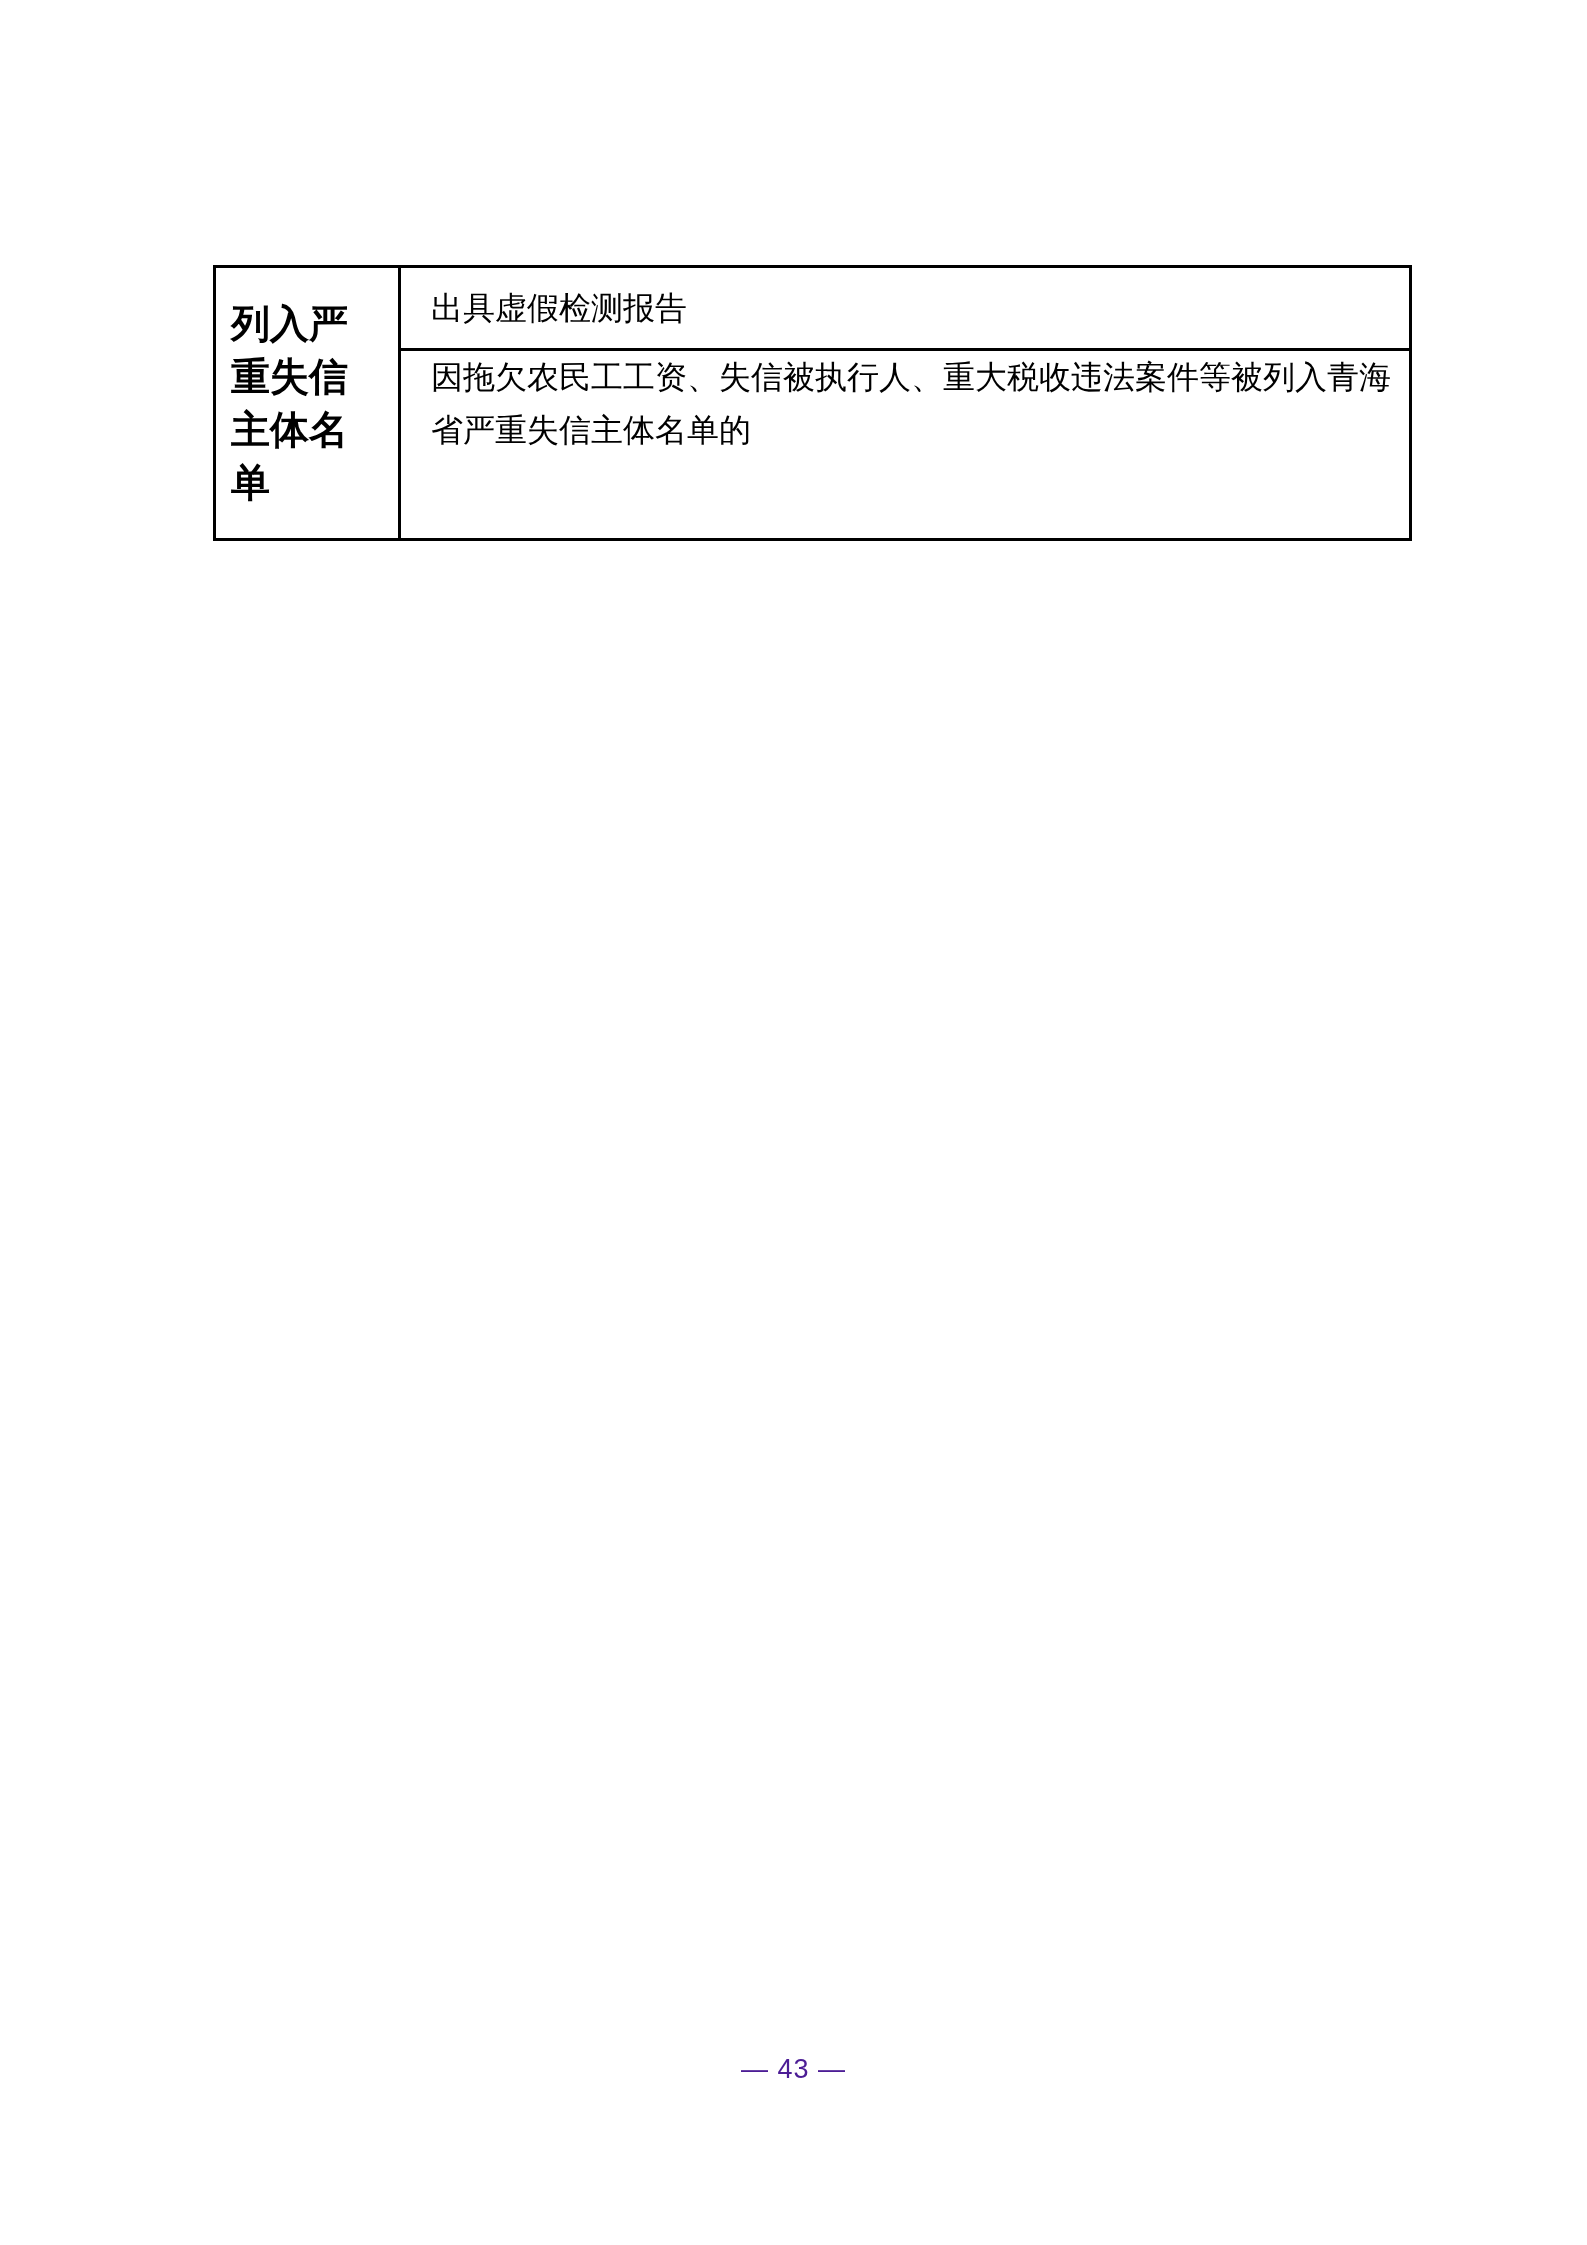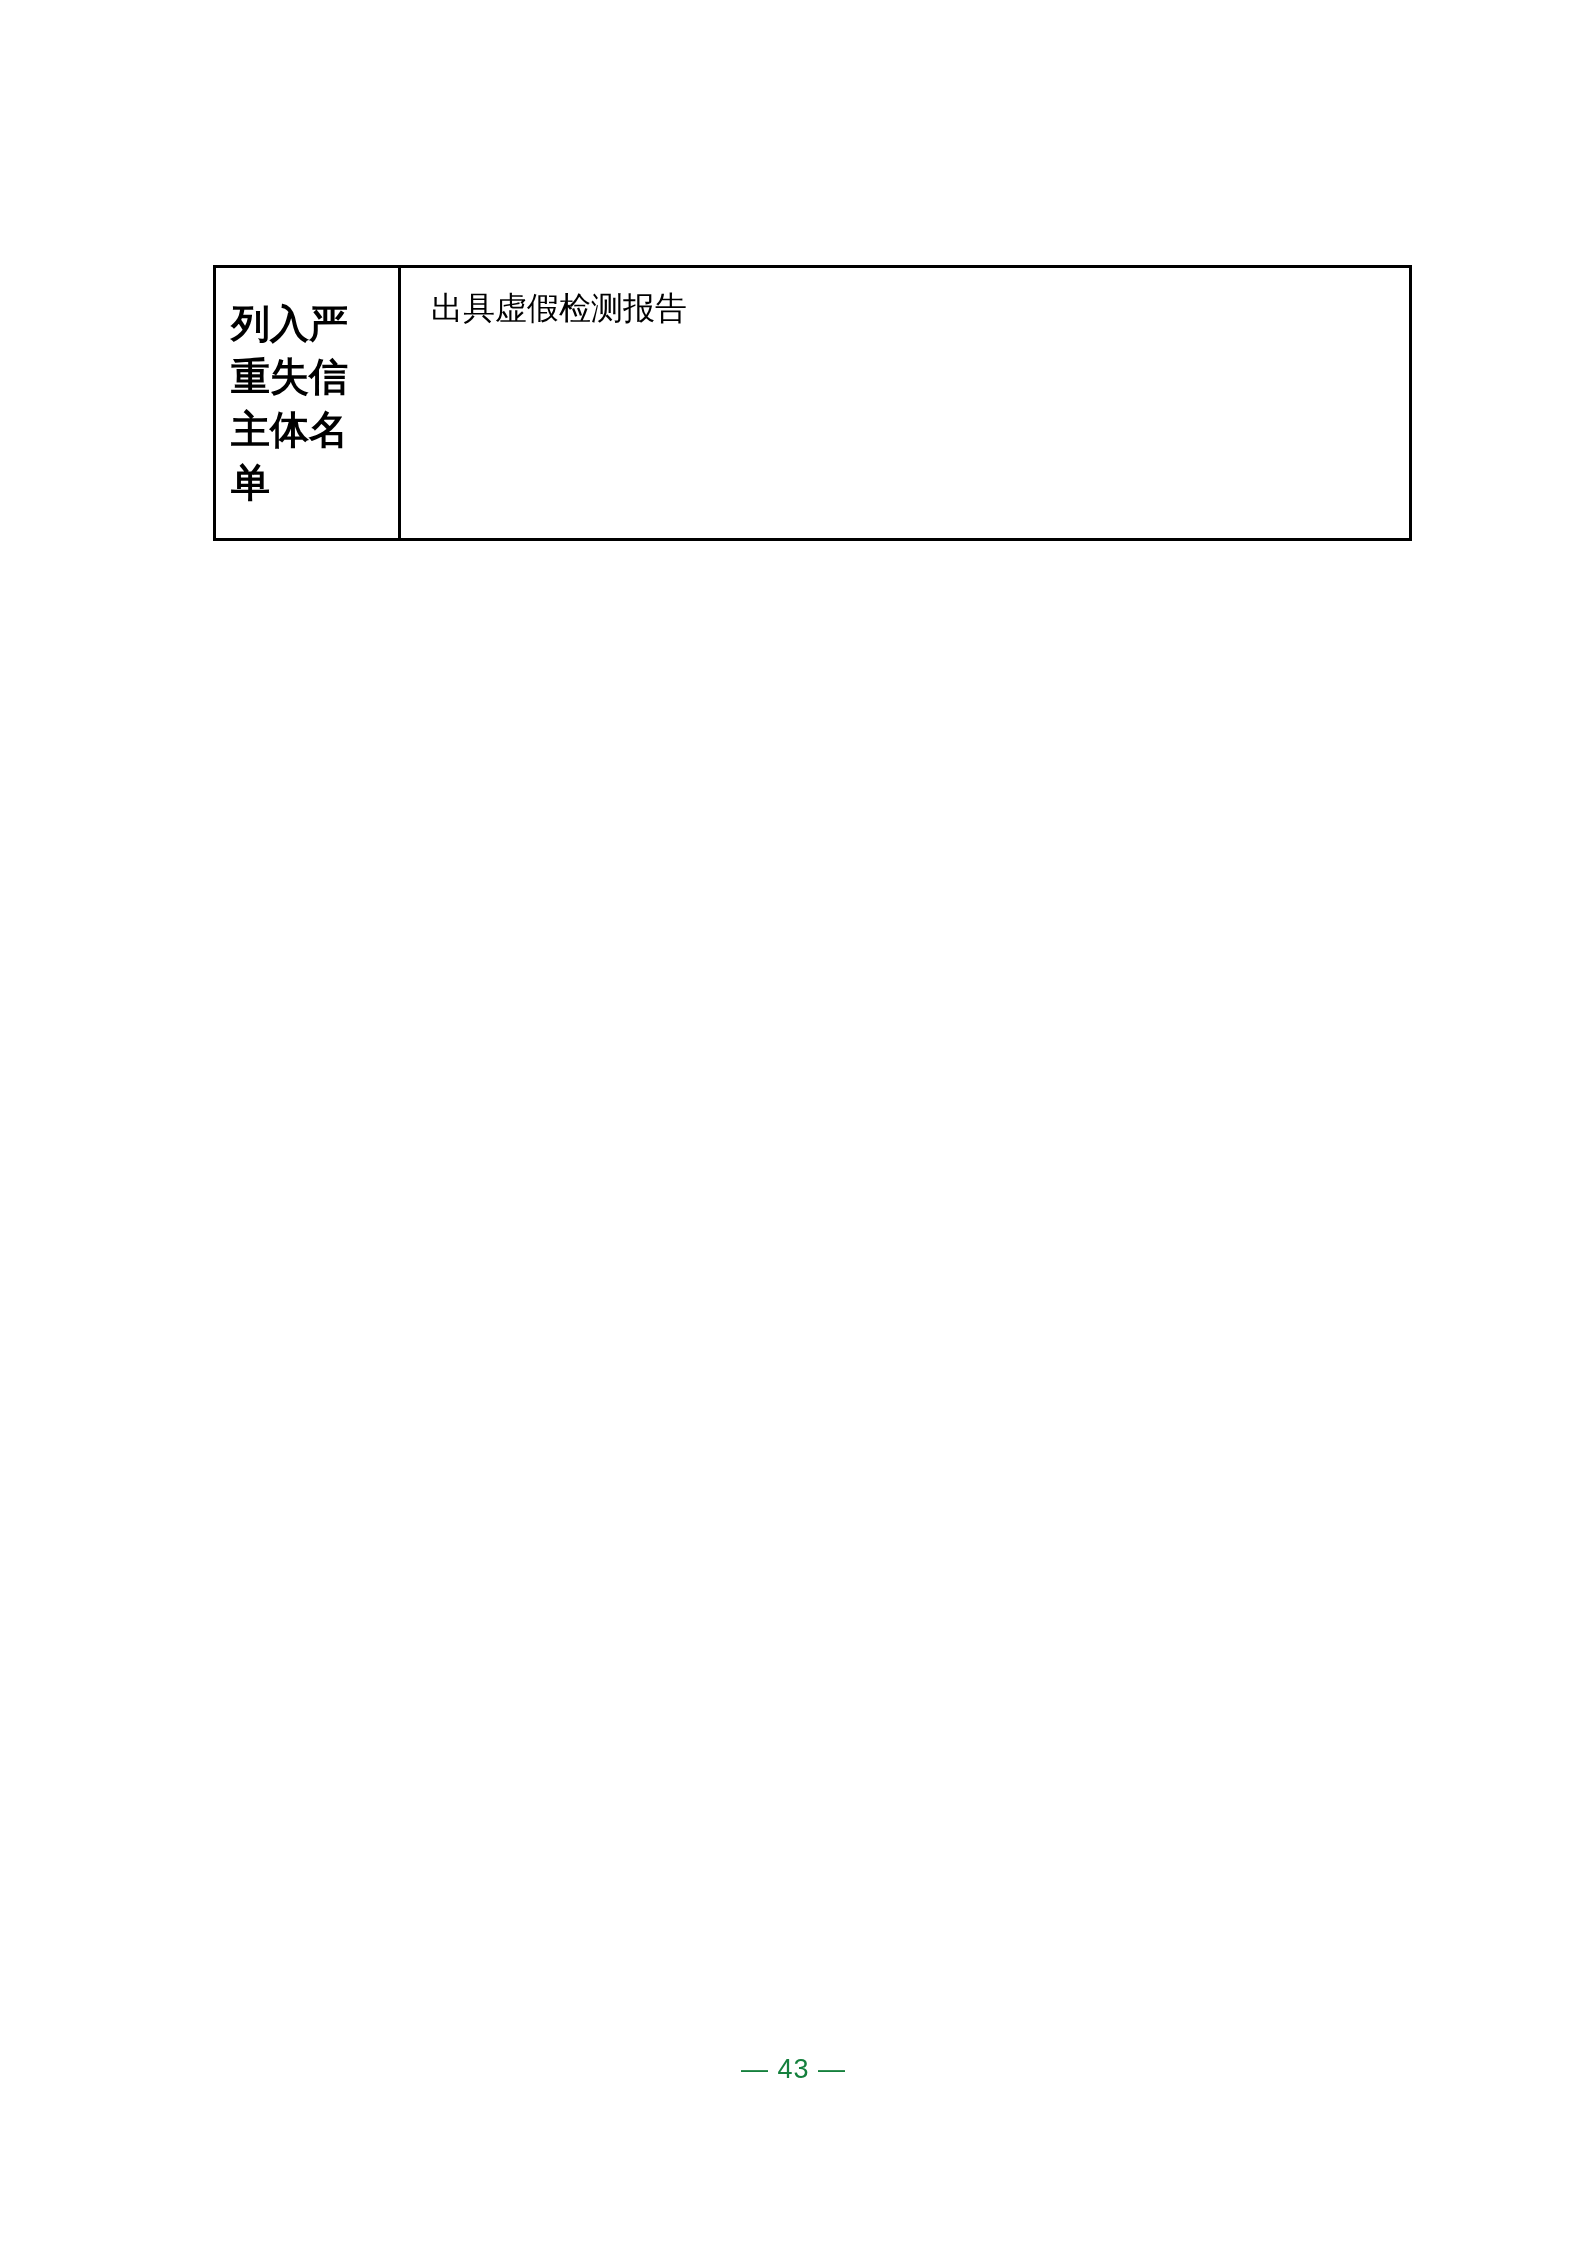--- a/index.html
+++ b/index.html
@@ -62,39 +62,42 @@
     word-break: break-all;
   }
   .page-number {
     position: absolute;
     top: 2053px;
     left: 0;
     width: 100%;
     text-align: center;
     font-size: 27px;
     line-height: 32px;
-    color: #15803d;
+    color: #4c1d95;
     box-sizing: border-box;
     letter-spacing: 1px;
   }
 </style>
 </head>
 <body>
 
 <div class="page">
 
   <div class="doc-table">
 
     <div class="header-cell">
       <span class="header-text">列入严重失信主体名单</span>
     </div>
 
     <div class="body-cell">
       <span class="cell-text">出具虚假检测报告</span>
     </div>
 
+    <div class="body-cell bordered">
+      <span class="cell-text">因拖欠农民工工资、失信被执行人、重大税收违法案件等被列入青海省严重失信主体名单的</span>
+    </div>
 
 
   </div>
 
   <div class="page-number">— 43 —</div>
 
 </div>
 
 </body></html>

